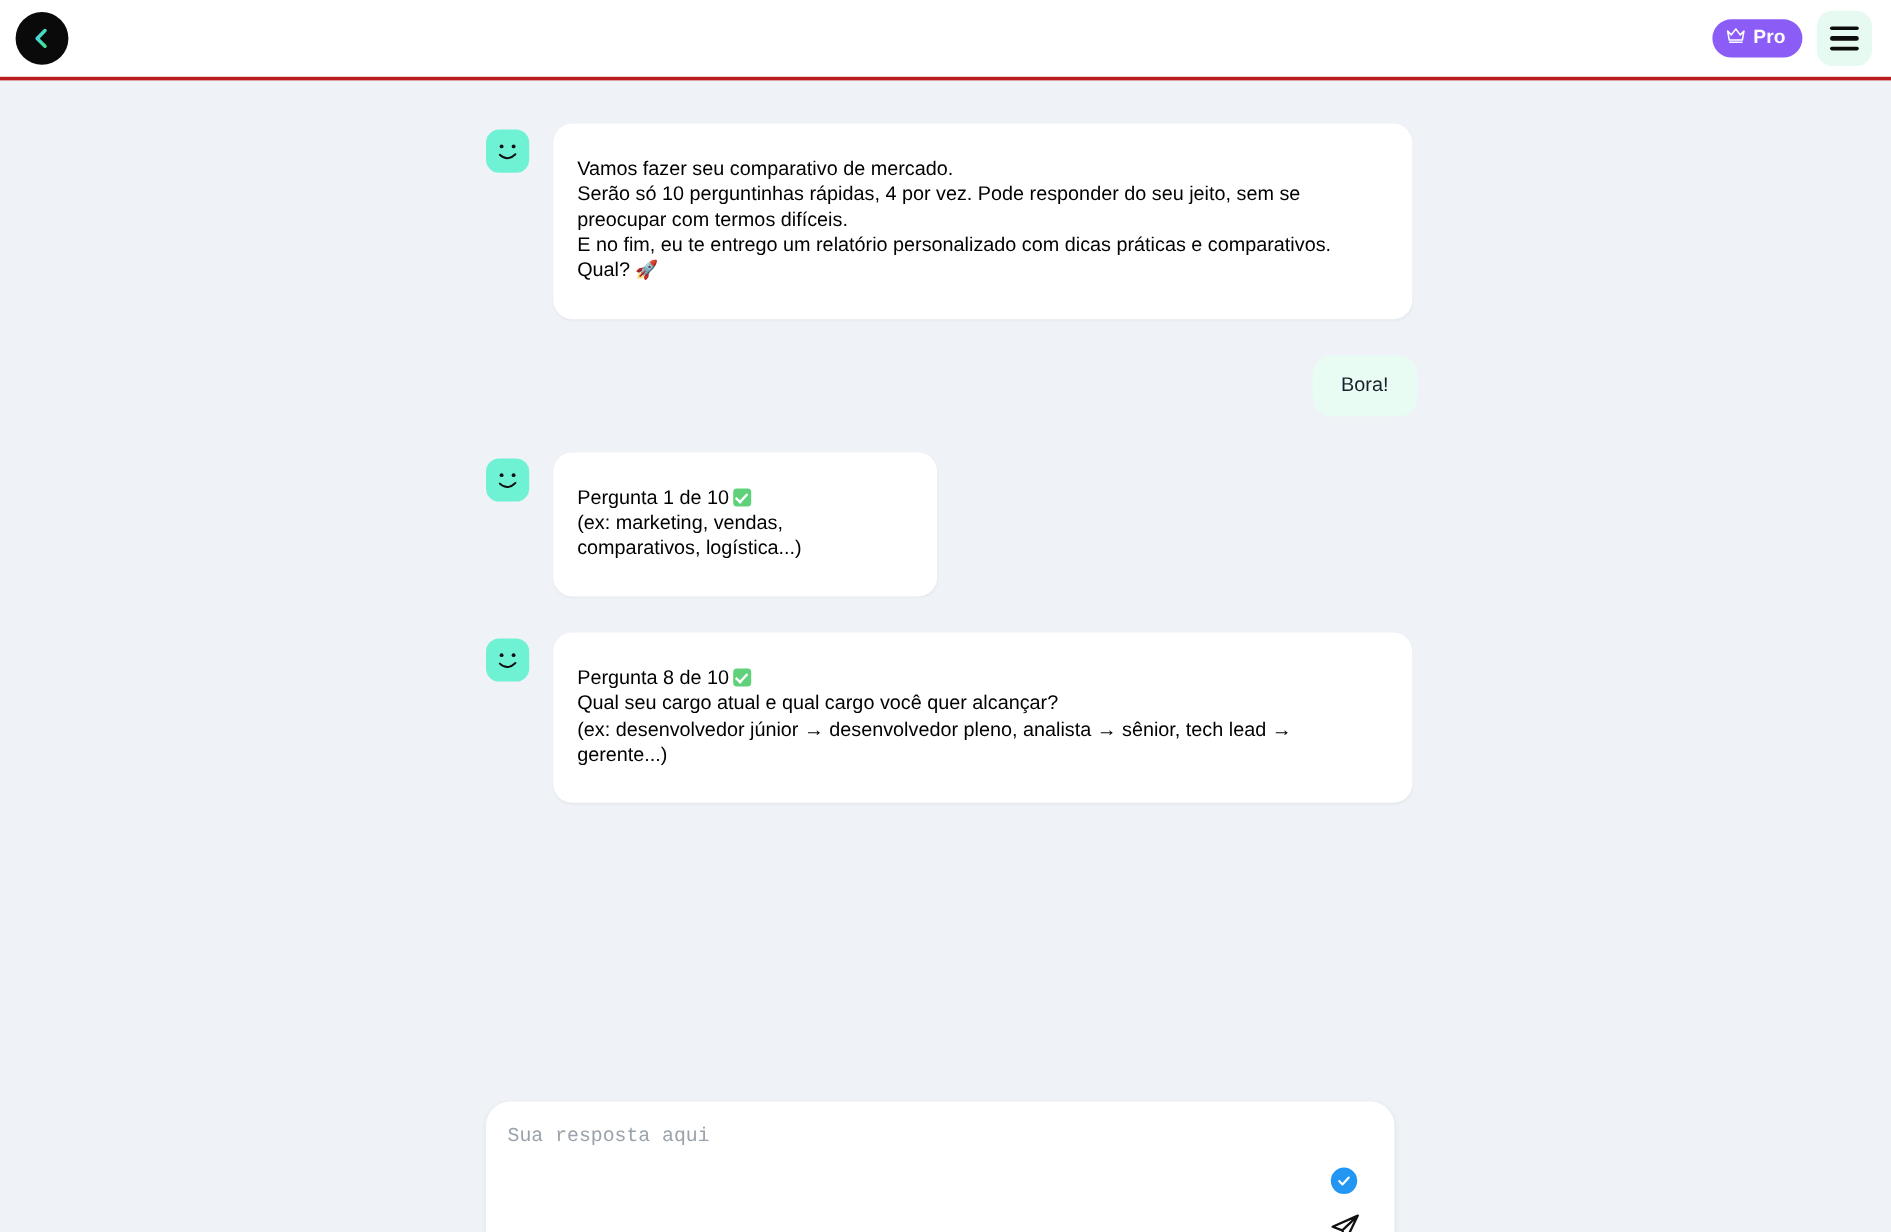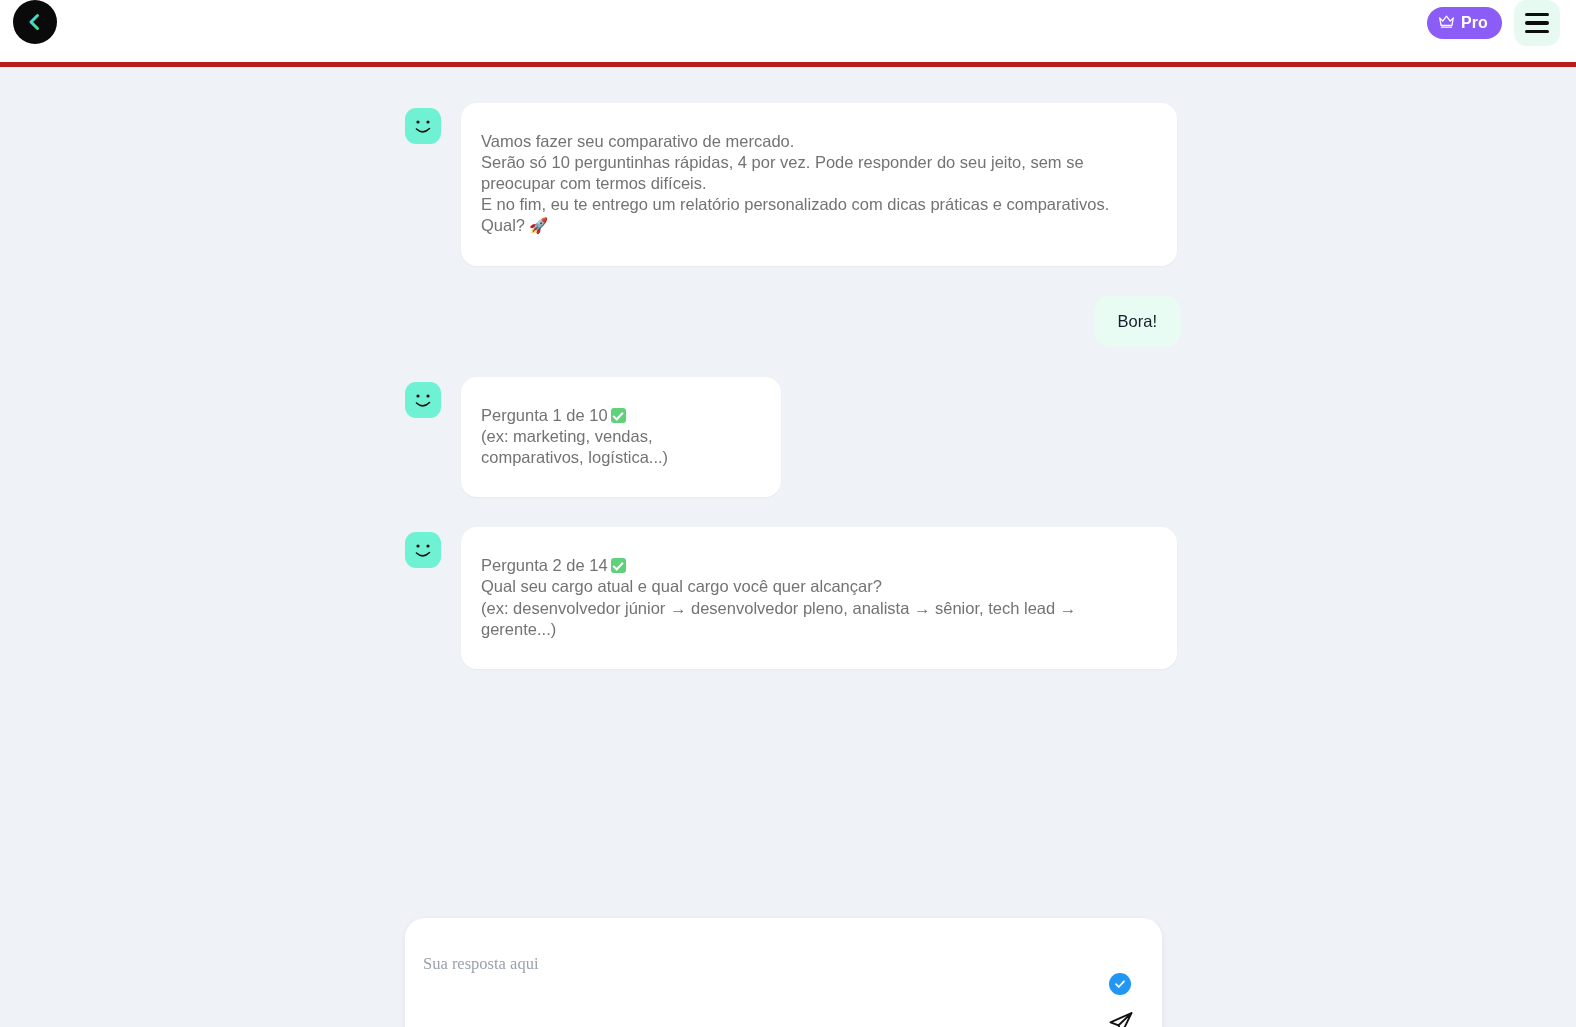--- a/index.html
+++ b/index.html
@@ -11,23 +11,23 @@
     font-family: "Liberation Sans", sans-serif;
     overflow: hidden;
   }
 
   
   .header {
     position: relative;
     width: 1576px;
     height: 67px;
     background: #ffffff;
-    border-bottom: 5px solid #b91c1c;
-    display: flex;
-    align-items: flex-start;
+    border-bottom: 3px solid #b91c1c;
+    display: flex;
+    align-items: center;
     justify-content: space-between;
     padding: 0 16px 0 13px;
   }
 
   .back-button {
     width: 44px;
     height: 44px;
     border-radius: 50%;
     background: #0a0a0a;
     display: flex;
@@ -107,21 +107,21 @@
     margin-top: 5px;
   }
   .avatar svg { display: block; }
 
   .bubble-bot {
     background: #ffffff;
     border-radius: 16px;
     padding: 28px 30px 29px 20px;
     font-size: 16.5px;
     line-height: 1.28;
-    color: #737373;
+    color: #000000;
     box-shadow: 0 1px 2px rgba(20,30,50,0.04);
   }
   .bubble-bot.wide  { width: 716px; }
   .bubble-bot.narrow{ width: 320px; }
 
   .bubble-user {
     background: #e9fcf4;
     border-radius: 16px;
     padding: 15px 24px;
     font-size: 16.5px;
@@ -161,26 +161,26 @@
     position: relative;
     width: 757px;
     height: 137px;
     background: #ffffff;
     border-radius: 20px;
     box-shadow: 0 2px 6px rgba(25,40,65,0.07);
   }
   .composer-input {
     position: absolute;
     left: 18px;
-    top: 36px;
+    top: 19px;
     width: 640px;
     border: none;
     outline: none;
     background: transparent;
-    font-family: Liberation Serif, serif;
+    font-family: Liberation Mono, monospace;
     font-size: 16.5px;
     color: #1b1f24;
   }
   .composer-input::placeholder { color: #9aa2ab; }
 
   .check-button {
     position: absolute;
     right: 31px;
     top: 55px;
     width: 22px;
@@ -286,21 +286,21 @@
 
   <div class="msg-row bot">
     <div class="avatar">
       <svg width="36" height="36" viewBox="0 0 36 36">
         <circle cx="13" cy="14" r="1.6" fill="#111111"></circle>
         <circle cx="23" cy="14" r="1.6" fill="#111111"></circle>
         <path d="M11.5 21 Q18 27 24.5 20.5" fill="none" stroke="#111111" stroke-width="1.6" stroke-linecap="round"></path>
       </svg>
     </div>
     <div class="bubble-bot wide">
-      <div><span>Pergunta 2 de 14</span><span class="check-emoji"></span></div>
+      <div><span>Pergunta 8 de 10</span><span class="check-emoji"></span></div>
       <div>Qual seu cargo atual e qual cargo você quer alcançar?</div>
       <div>(ex: desenvolvedor júnior → desenvolvedor pleno, analista → sênior, tech lead → gerente...)</div>
     </div>
   </div>
 
   <div class="composer-wrap">
     <div class="composer">
       <input class="composer-input" type="text" placeholder="Sua resposta aqui" style="">
 
       <div class="check-button">

